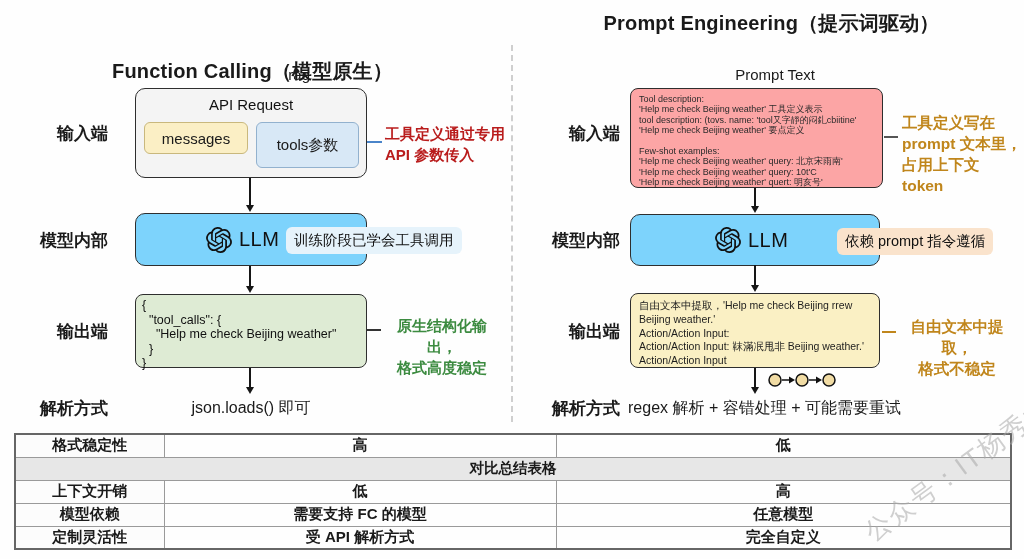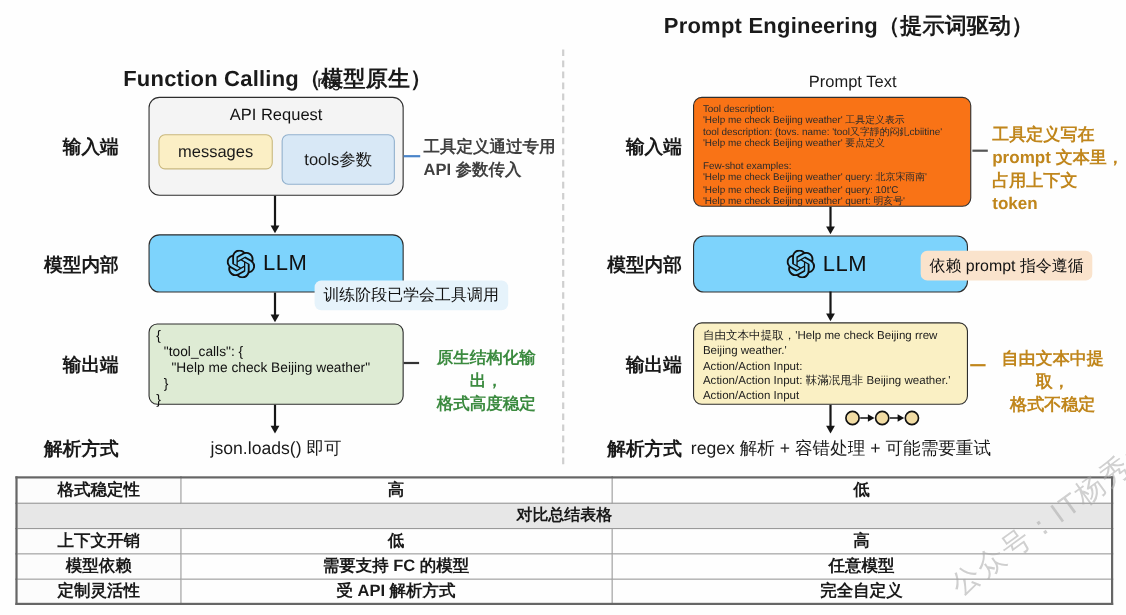--- a/index.html
+++ b/index.html
@@ -19,32 +19,32 @@
   .api-title { position:absolute; top:7px; left:0; width:100%; text-align:center; font-size:15px; color:#111; }
   .param-box { position:absolute; border-radius:6px; display:flex; align-items:center; justify-content:center; font-size:15px; }
   .messages-box { background:#fbefc5; border:1px solid #c9b87d; }
   .tools-box { background:#d8e8f6; border:1px solid #92b1ce; }
 
   .llm-box { background:#7dd3fc; display:flex; align-items:center; }
   .llm-logo { width:26px; height:26px; }
   .llm-text { font-size:20px; color:#111; margin-left:7px; letter-spacing:.5px; }
 
   .badge { position:absolute; font-size:14.5px; padding:4px 8px; border-radius:6px; white-space:nowrap; z-index:5; color:#111; }
-  .badge-blue { background:#e6f3fb;margin-top:28px; }
+  .badge-blue { background:#e6f3fb; }
   .badge-peach { background:#fae3cc; }
 
   .code-box { background:#deebd4; border-radius:8px; font-size:12.5px; line-height:14.5px;
     white-space:pre; padding:3px 6px; color:#111; }
-  .prompt-box { background:#f97316; border-radius:8px; font-size:9px; line-height:10.4px;
+  .prompt-box { background:#fca5a5; border-radius:8px; font-size:9px; line-height:10.4px;
     white-space:pre; padding:5px 8px; color:#2b2b2b; }
   .yellow-box { background:#faf0c4; border-radius:8px; font-size:10.5px; line-height:13.8px;
     white-space:pre-wrap; padding:5px 8px; color:#1d1d1d; }
 
   .note { position:absolute; font-weight:700; font-size:15px; line-height:21px; white-space:pre-line; }
-  .note-blue { color:#404040; }
+  .note-blue { color:#b91c1c; }
   .note-green { color:#3c8b40; text-align:center; }
   .note-orange { color:#c0861c; }
   .note-center { text-align:center; }
 
   .varrow { position:absolute; width:2px; background:#161616; }
   .varrow::after { content:""; position:absolute; bottom:-6px; left:-3.5px;
     border-left:4.5px solid transparent; border-right:4.5px solid transparent; border-top:7px solid #161616; }
   .hdash { position:absolute; height:2px; }
 
   .parse-text { position:absolute; font-size:16px; }

